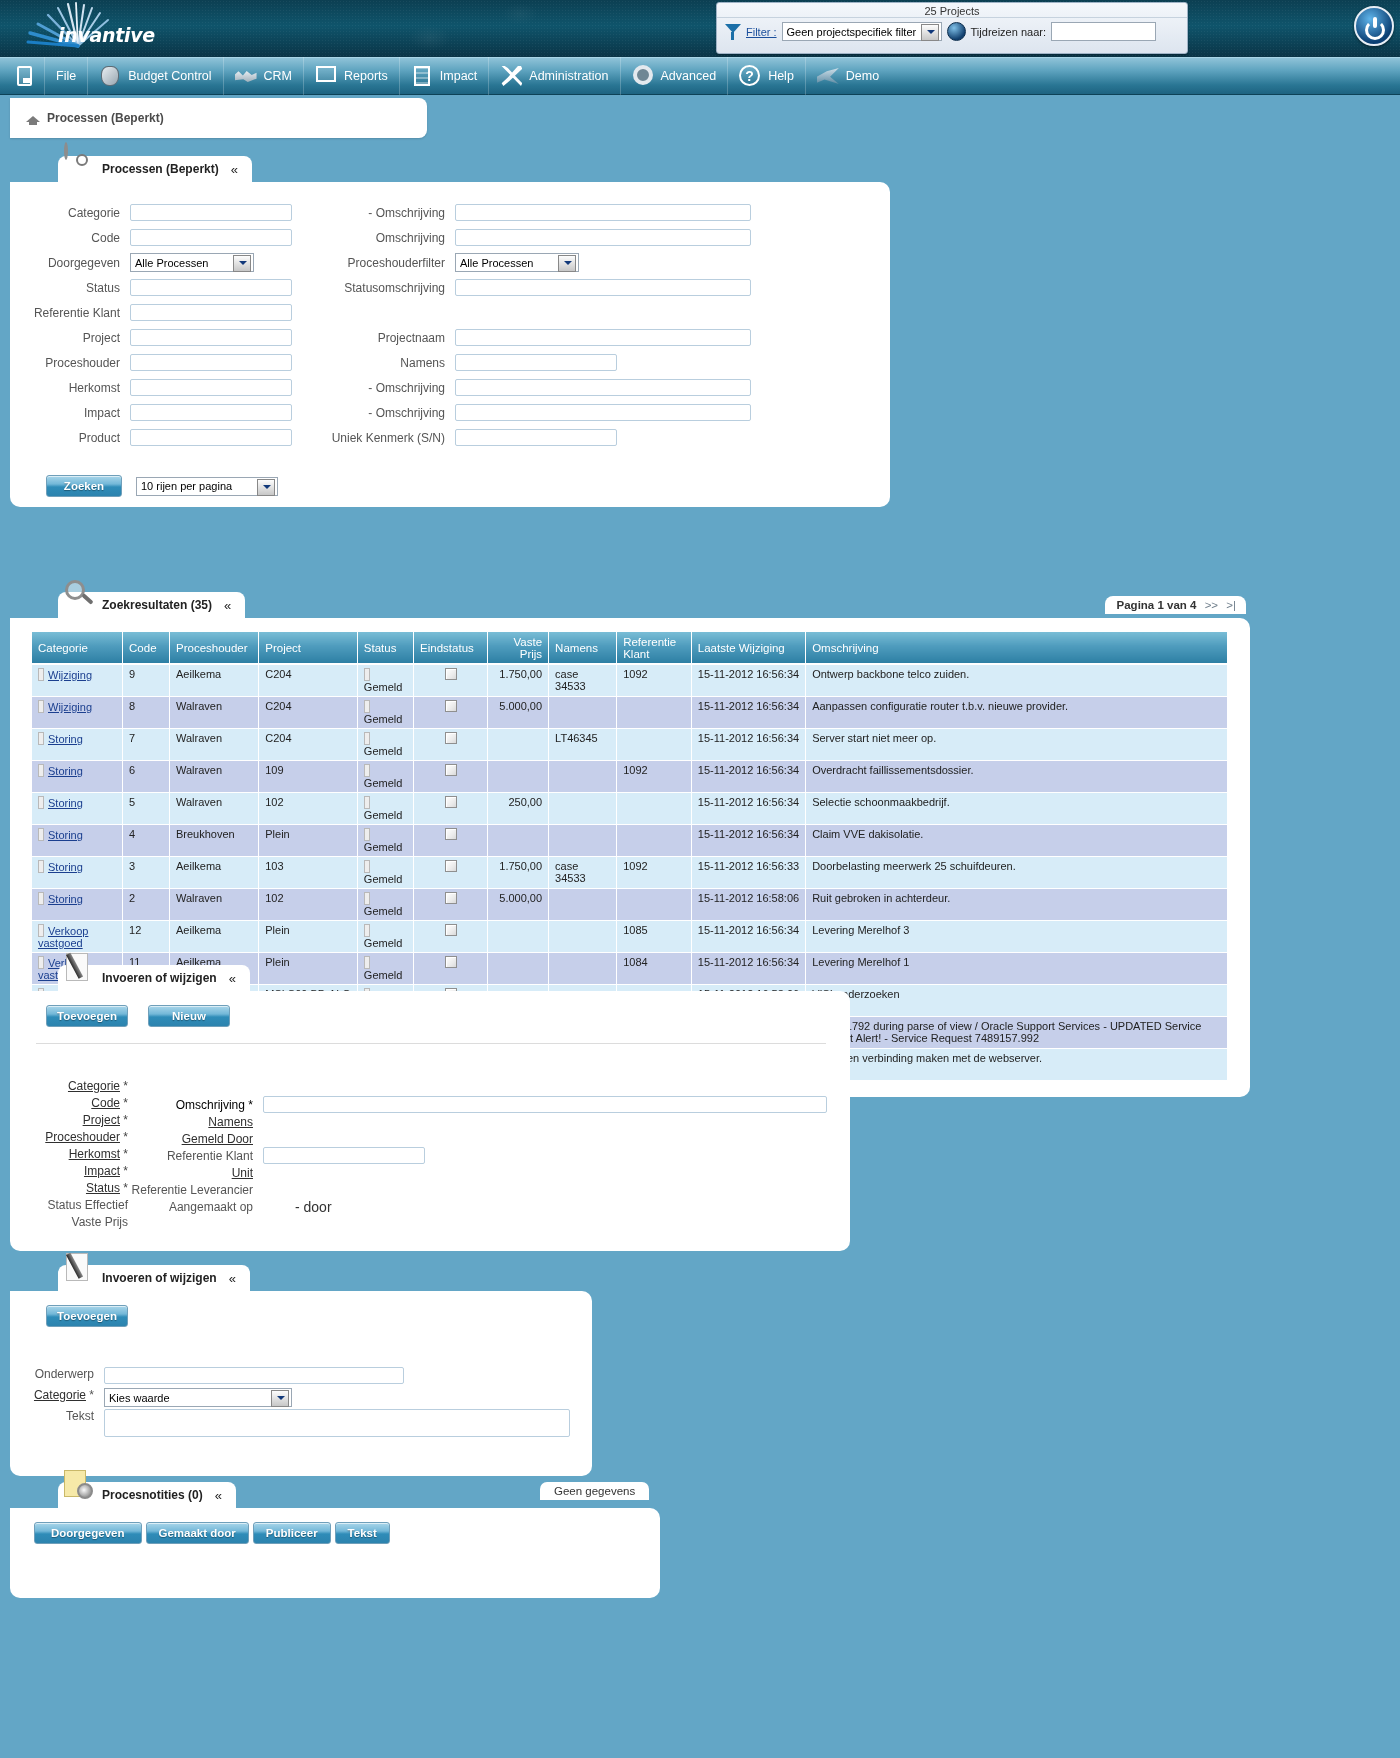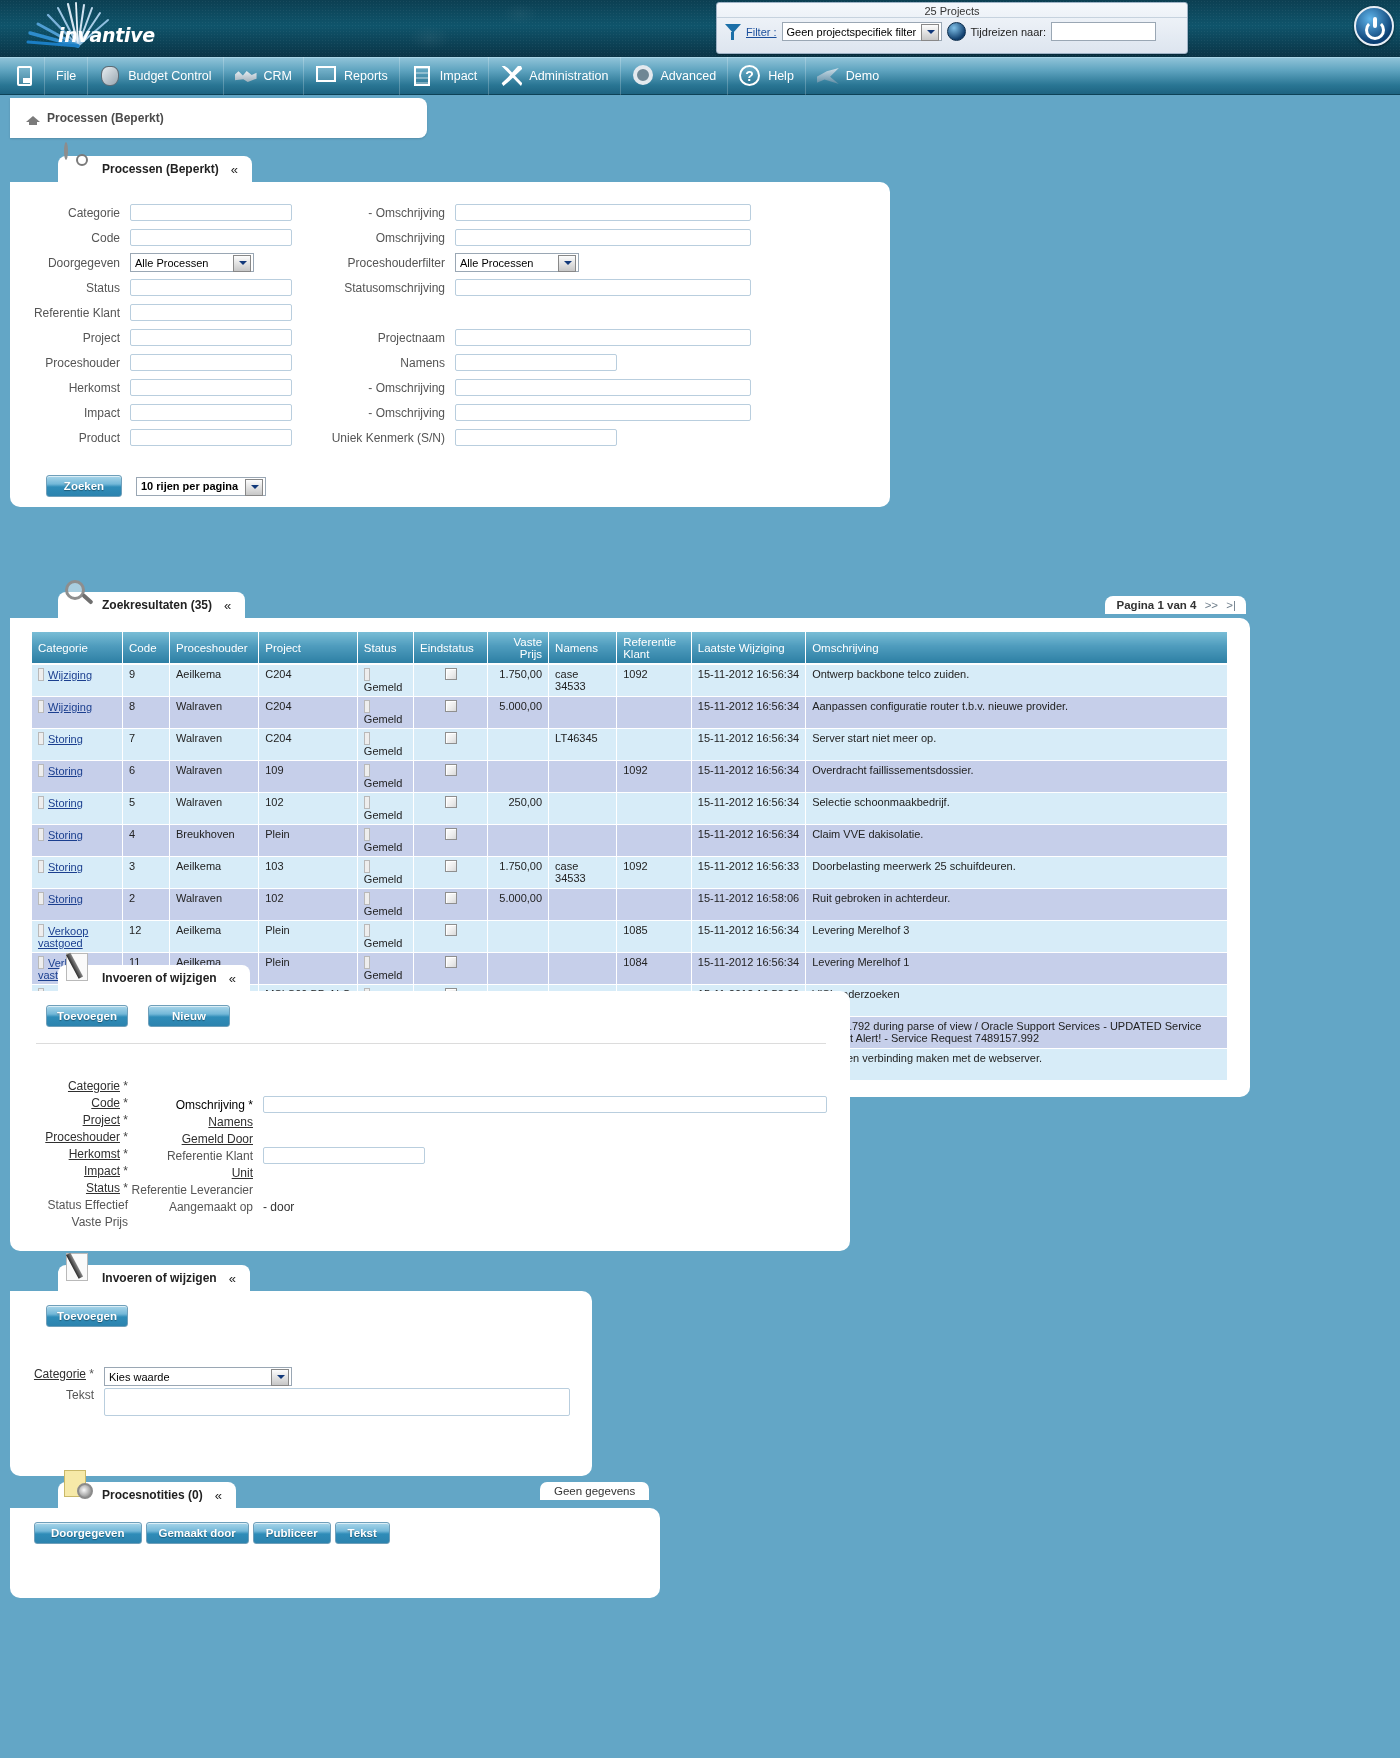--- a/index.html
+++ b/index.html
@@ -436,21 +436,21 @@
           <div class="lbl" style="width: 135px; padding-right: 10px;">- Omschrijving</div>
           <input class="fld" style="width: 296px;">
         </div>
         <div class="form-row">
           <div class="lbl" style="width: 135px; padding-right: 10px;">Uniek Kenmerk (S/N)</div>
           <input class="fld" style="width: 162px;">
         </div>
       </div>
     <div style="position:absolute;left:36px;top:293px;display:flex;align-items:center;gap:14px;">
       <div class="btn" style="min-width:76px;">Zoeken</div>
-      <span class="sel" style="width:130px;font-weight:bold;">
+      <span class="sel" style="width:142px;font-weight:normal;">
         <span>10 rijen per pagina</span>
         <span class="arr"></span>
       </span>
     </div>
   </div>
 </div>
 
 <div style="position:absolute;left:10px;top:592px;width:1240px;">
   <div class="panel-tab">
     <span class="tabicon">
@@ -697,39 +697,43 @@
           <input class="fld" style="width: 162px;">
         </div>
         <div style="display: flex; align-items: center; height: 17px;">
           <div style="width: 135px; text-align: right; padding-right: 10px; font-size: 12px; color: rgb(85, 85, 85);"><span class="linklbl">Unit</span></div>
         </div>
         <div style="display: flex; align-items: center; height: 17px;">
           <div style="width: 135px; text-align: right; padding-right: 10px; font-size: 12px; color: rgb(85, 85, 85);"><span>Referentie Leverancier</span></div>
         </div>
         <div style="display: flex; align-items: center; height: 17px;">
           <div style="width: 135px; text-align: right; padding-right: 10px; font-size: 12px; color: rgb(85, 85, 85);"><span>Aangemaakt op</span></div>
-          <span style="font-size: 12px; color: rgb(51, 51, 51);">- door</span>
+          <span style="font-size: 14px; color: rgb(51, 51, 51); margin-left: 32px;">- door</span>
         </div>
       </div>
   </div>
 </div>
 
 <div style="position:absolute;left:10px;top:1265px;width:582px;">
   <div class="panel-tab">
     <span class="tabicon">
       <span class="pen-ic"><span class="sheet"></span><span class="pen"></span></span>
     </span>
     <span>Invoeren of wijzigen</span>
     <span class="chev">«</span>
   </div>
   <div class="panel-body" style="position:relative;height:185px;padding:14px 0 0 0;">
     <div style="padding-left:36px;">
       <div class="btn">Toevoegen</div>
     </div>
     <div id="noteFields" style="position:absolute;left:0;top:76px;width:580px;">
+        <div style="display: flex; align-items: flex-start; margin-bottom: 2px; min-height: 19px;">
+          <div style="width: 94px; text-align: right; padding-right: 10px; font-size: 12px; color: rgb(85, 85, 85);"><span>Onderwerp</span></div>
+          <input class="fld" style="width: 300px;">
+        </div>
         <div style="display: flex; align-items: flex-start; margin-bottom: 2px; min-height: 19px;">
           <div style="width: 94px; text-align: right; padding-right: 10px; font-size: 12px; color: rgb(85, 85, 85);"><span class="linklbl">Categorie</span><span> *</span></div>
           <span class="sel" style="width: 188px;">
             <span>Kies waarde</span>
             <span class="arr"></span>
           </span>
         </div>
         <div style="display: flex; align-items: flex-start; margin-bottom: 2px; min-height: 19px;">
           <div style="width: 94px; text-align: right; padding-right: 10px; font-size: 12px; color: rgb(85, 85, 85);"><span>Tekst</span></div>
           <textarea class="fld" style="width: 466px; height: 28px; resize: none;"></textarea>

